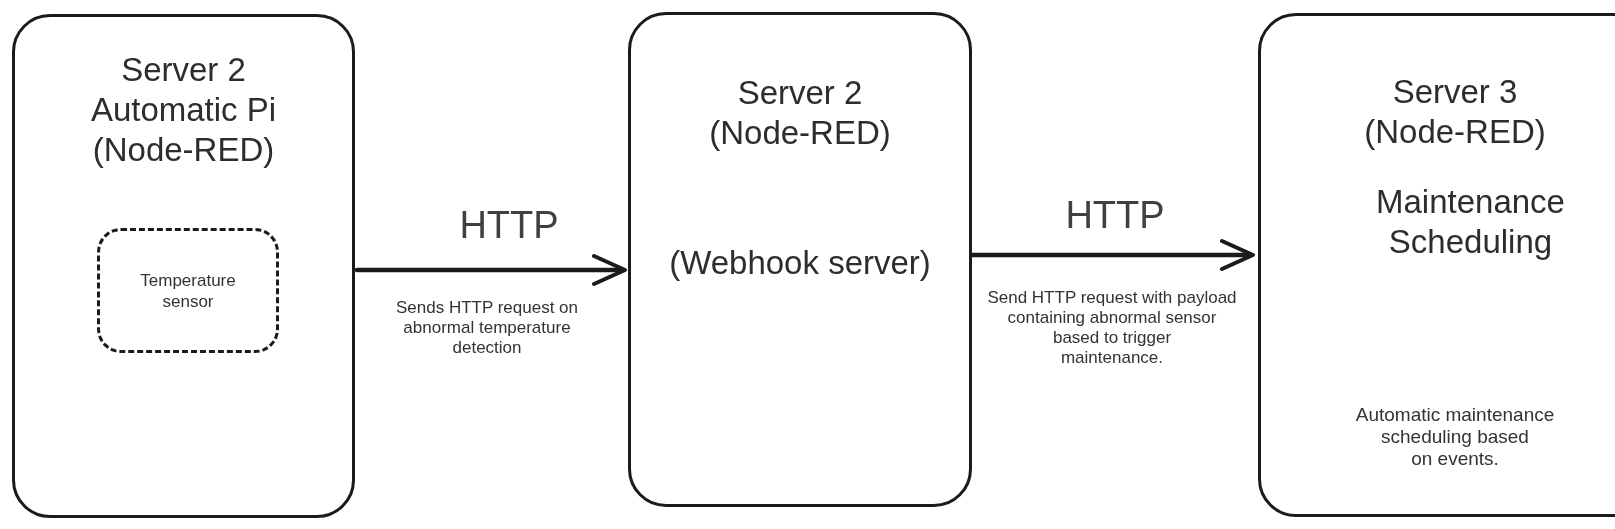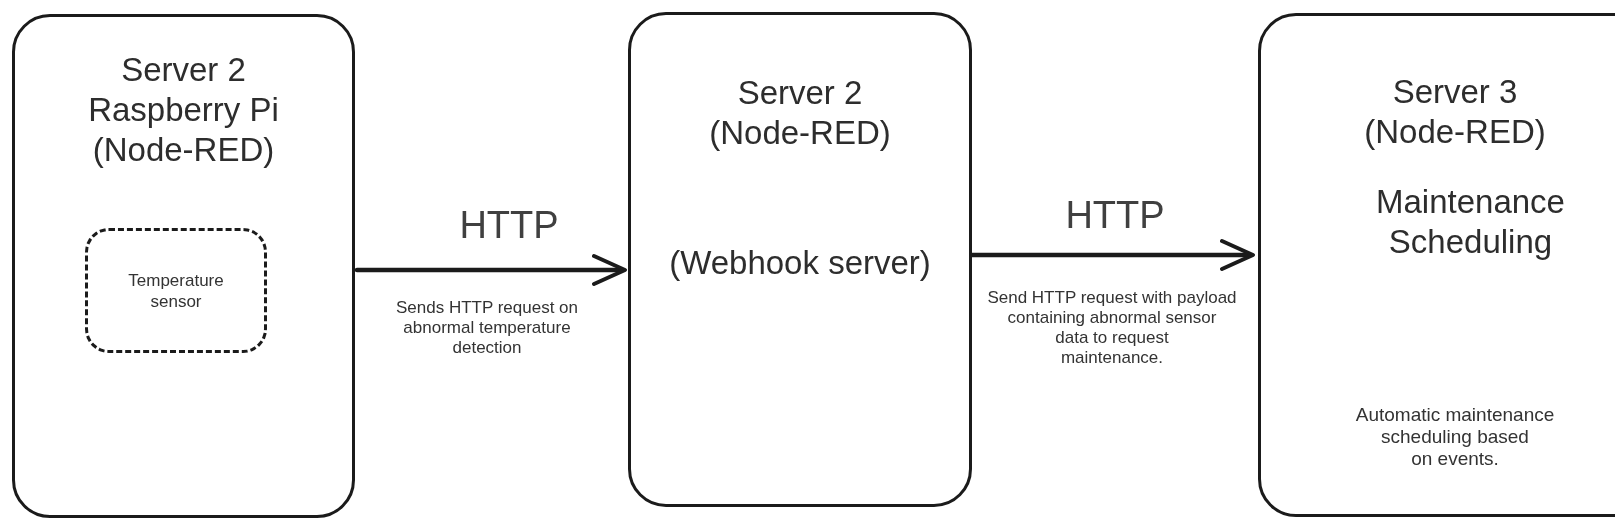--- a/index.html
+++ b/index.html
@@ -66,21 +66,21 @@
     position: absolute;
     left: 0; right: 0;
     top: 388px;
     font-size: 19px;
     line-height: 22px;
     color: #333333;
   }
 
   .sensor-box {
     position: absolute;
-    left: 70px; top: 211px;
+    left: 82px; top: 211px;
     width: 182px; height: 125px;
     border: 3px dashed #1b1b1b;
     border-radius: 24px;
     display: flex;
     align-items: center;
     justify-content: center;
     background: #ffffff;
   }
   .sensor-label {
     font-size: 17px;
@@ -124,21 +124,21 @@
     </g>
     <g stroke="#1b1b1b" fill="none" stroke-linecap="round" stroke-linejoin="round">
       <path d="M971,255 L1249,255" stroke-width="4.5"></path>
       <path d="M1222,241 L1253,255 L1222,269" stroke-width="4"></path>
     </g>
   </svg>
 
   <div class="node node-1">
     <div class="node-title">
       <div>Server 2</div>
-      <div>Raspberry Pi</div>
+      <div>Automatic Pi</div>
       <div>(Node-RED)</div>
     </div>
     <div class="sensor-box">
       <div class="sensor-label">
         <div>Temperature</div>
         <div>sensor</div>
       </div>
     </div>
   </div>
 
@@ -154,21 +154,21 @@
       <div>Server 2</div>
       <div>(Node-RED)</div>
     </div>
     <div class="node-body-text">(Webhook server)</div>
   </div>
 
   <div class="edge-label edge-label-2">HTTP</div>
   <div class="edge-desc edge-desc-2">
     <div>Send HTTP request with payload</div>
     <div>containing abnormal sensor</div>
-    <div>data to request</div>
+    <div>based to trigger</div>
     <div>maintenance.</div>
   </div>
 
   <div class="node node-3">
     <div class="node-title">
       <div>Server 3</div>
       <div>(Node-RED)</div>
     </div>
     <div class="system-title">
       <div>Maintenance</div>

